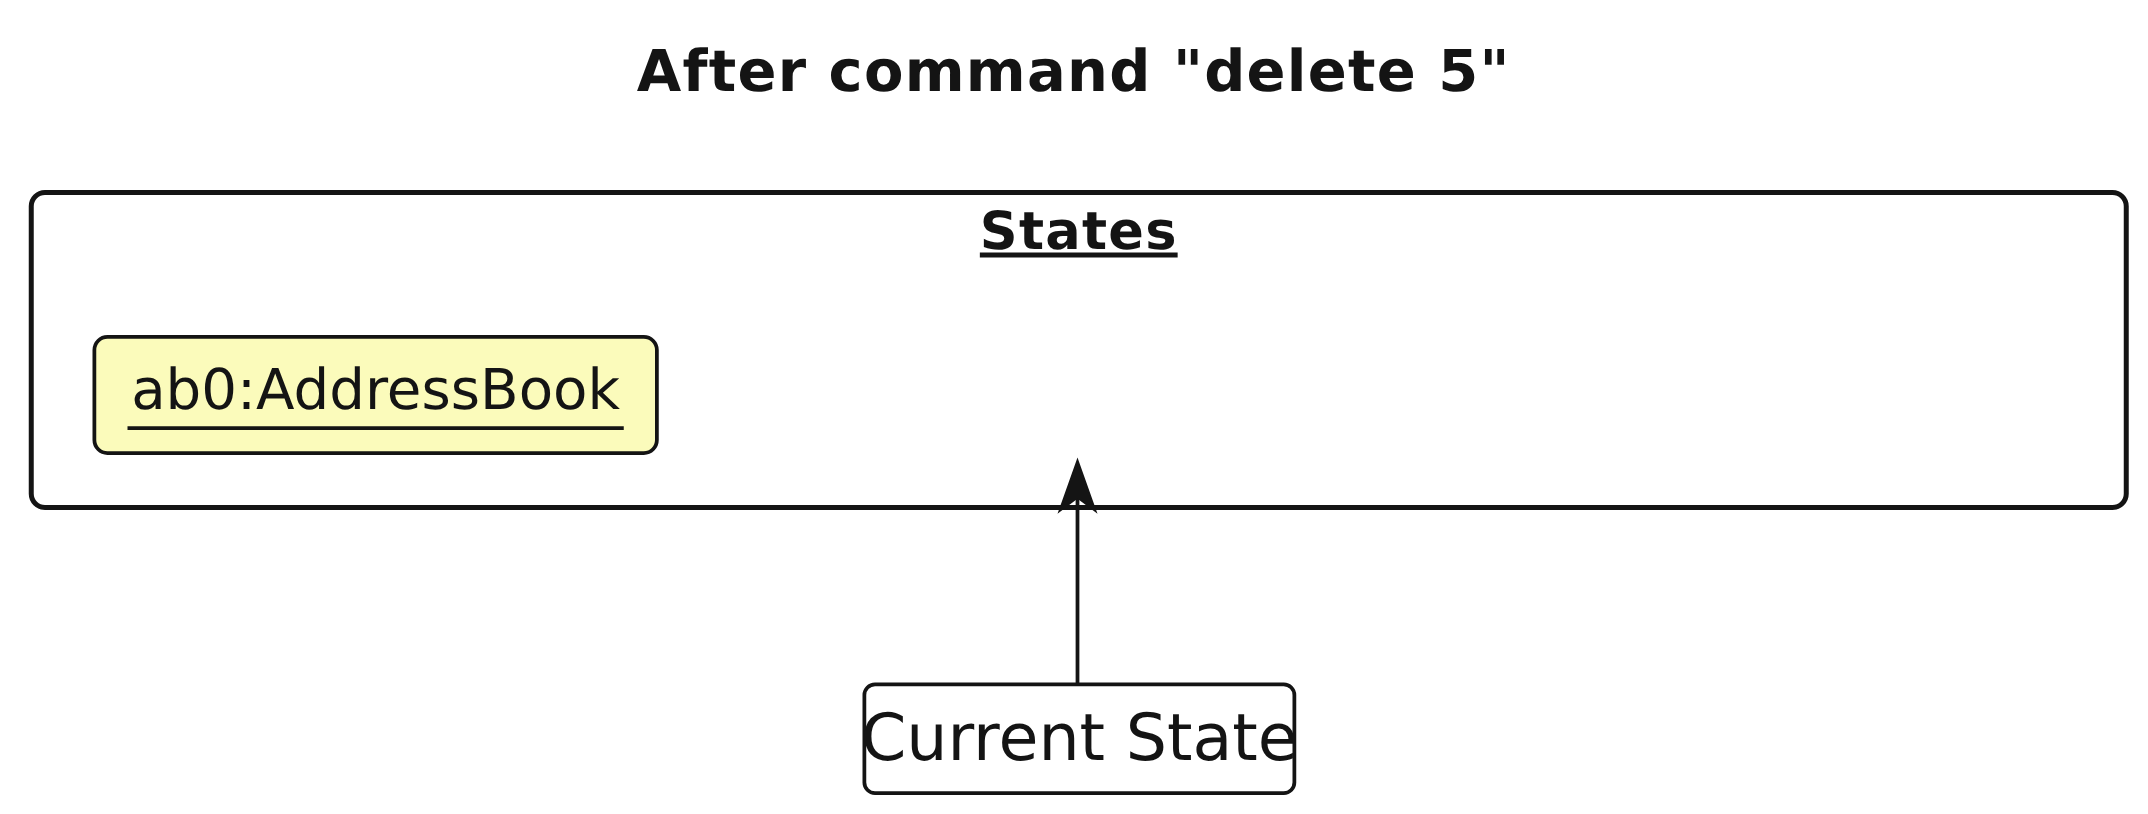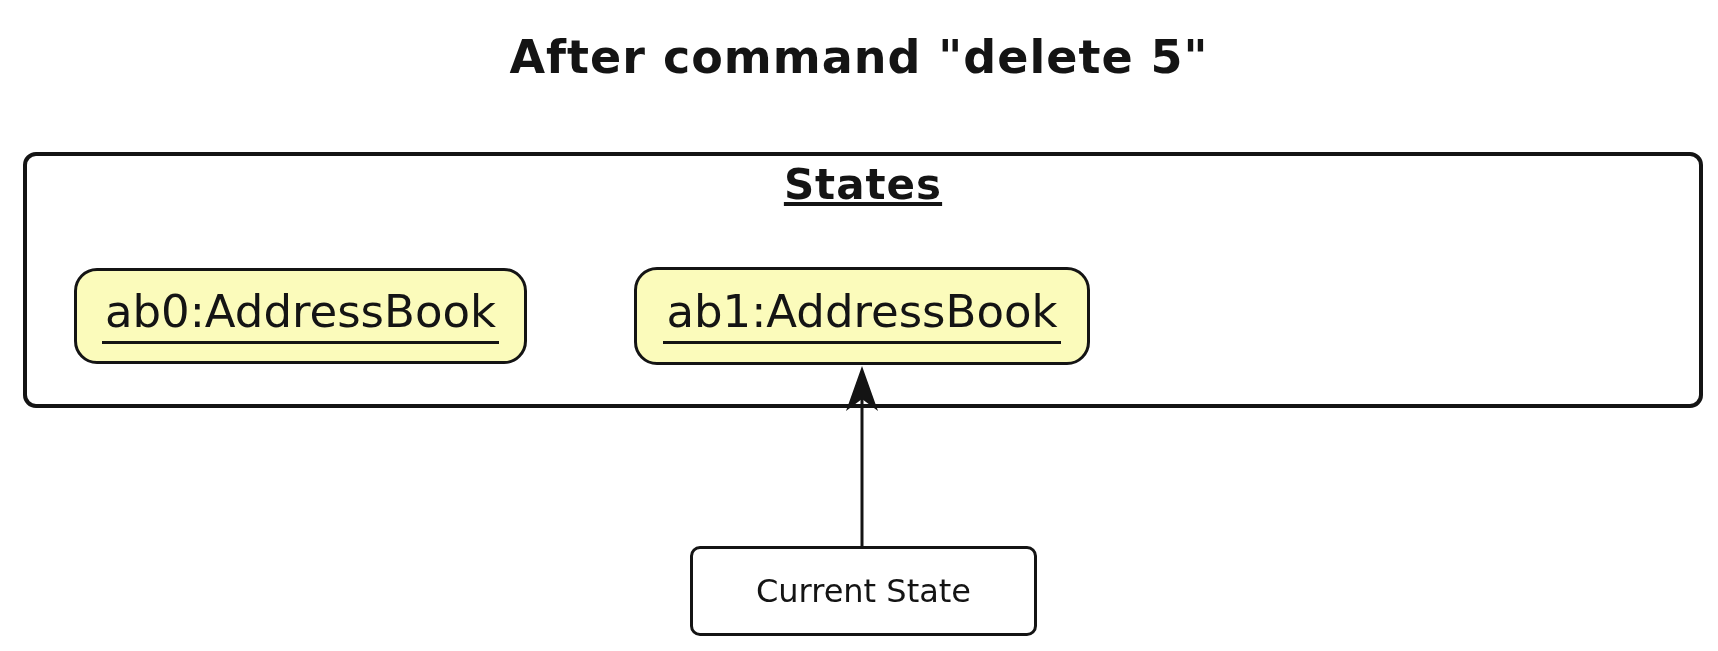--- a/index.html
+++ b/index.html
@@ -46,21 +46,21 @@
     text-align: center;
     font-size: 42px;
     font-weight: bold;
     letter-spacing: 1px;
     text-decoration: underline;
   }
   .node {
     position: absolute;
     box-sizing: border-box;
     border: 3.5px solid #141414;
-    border-radius: 23px;
+    border-radius: 12px;
     display: flex;
     align-items: center;
     justify-content: center;
   }
   .node-ab0 {
     left: 47px;
     top: 112px;
     width: 453px;
     height: 96px;
   }
@@ -93,41 +93,38 @@
     height: 90px;
     box-sizing: border-box;
     border: 3px solid #141414;
     border-radius: 10px;
     background: #ffffff;
     display: flex;
     align-items: center;
     justify-content: center;
   }
   .current-state-label {
-    font-size: 32px;
+    font-size: 52px;
     white-space: nowrap;
   }
 </style>
 </head>
 <body>
 
 <div class="canvas">
 
   <div class="diagram-title">After command "delete 5"</div>
 
   <div class="states-box">
     <div class="states-label">States</div>
 
     <div class="node node-ab0" style="background-color: rgb(251, 251, 187);">
       <span class="node-label">ab0:AddressBook</span>
     </div>
 
-    <div class="node node-ab1" style="background-color: rgb(251, 251, 187);">
-      <span class="node-label">ab1:AddressBook</span>
-    </div>
   </div>
 
   <svg class="arrow-layer" viewBox="0 0 1718 651" xmlns="http://www.w3.org/2000/svg">
     <line x1="862" y1="398" x2="862" y2="548" stroke-width="3" stroke="#141414"></line>
     <polygon points="862,366 878,411 862,399 846,411" fill="#141414"></polygon>
   </svg>
 
   <div class="current-state-box">
     <span class="current-state-label">Current State</span>
   </div>

